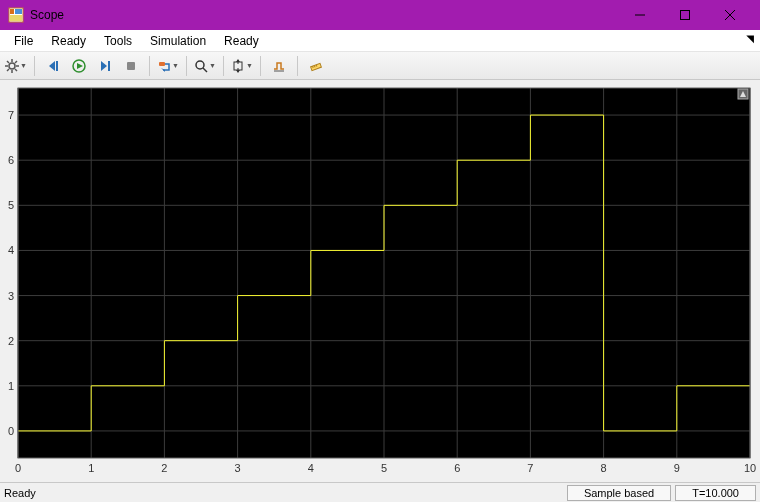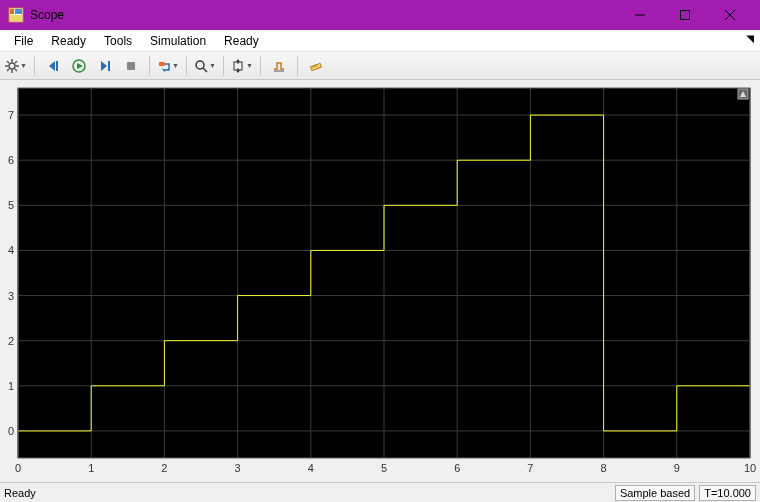--- a/index.html
+++ b/index.html
@@ -85,21 +85,21 @@
   border-top: 1px solid #c8c8c8;
   display: flex;
   align-items: center;
   font-size: 11px;
   padding: 0 4px;
 }
 .statusbar .status-left { flex: 1; }
 .statusbar .status-cell {
   border: 1px solid #b0b0b0;
   background: #f8f8f8;
-  padding: 1px 4px;
+  padding: 1px 16px;
   margin-left: 4px;
 }
 </style>
 </head>
 <body>
 
 <div class="titlebar">
   <span class="app-icon">
     <svg width="16" height="16" viewBox="0 0 16 16">
       <rect x="1" y="1" width="14" height="14" fill="#fff" stroke="#c47a2f"></rect>

